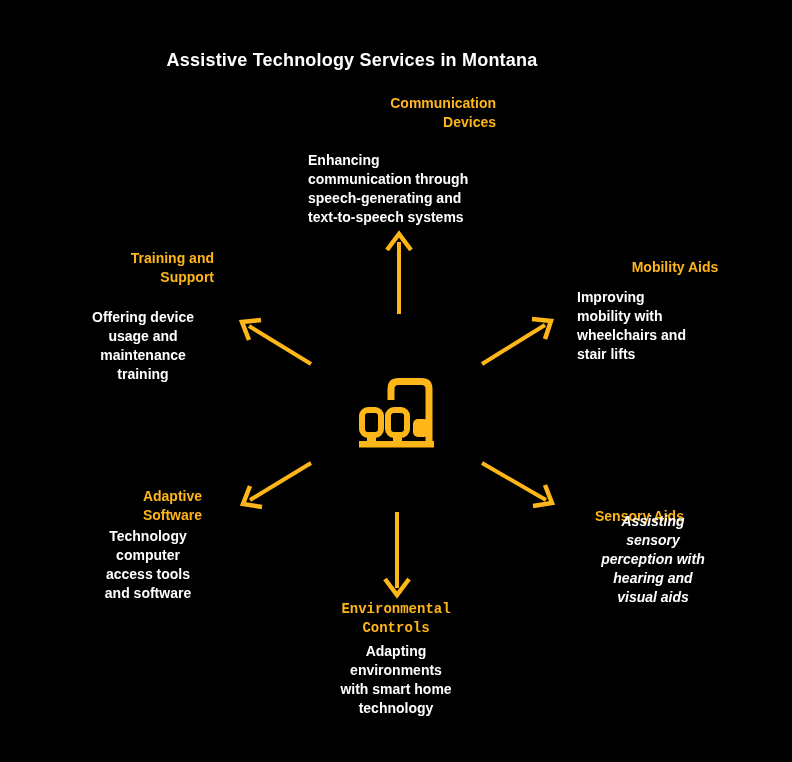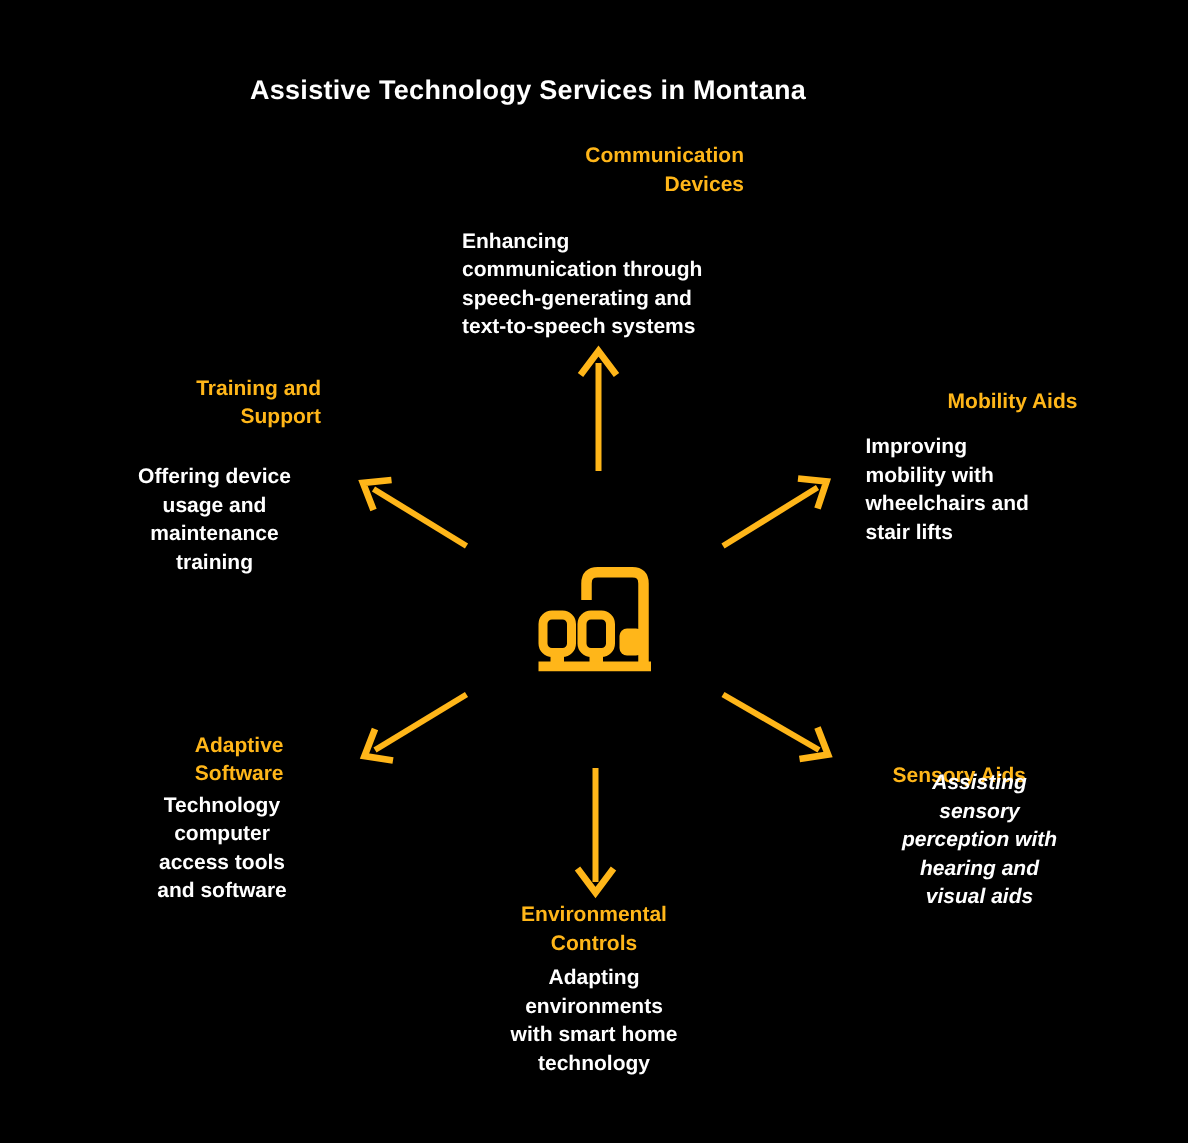--- a/index.html
+++ b/index.html
@@ -39,27 +39,27 @@
   
   .n-top   .node-title { left: 296px; top: 94px;  width: 200px; text-align: right; }
   .n-top   .node-desc  { left: 308px; top: 151px; width: 200px; }
   
   .n-tl    .node-title { left: 64px;  top: 249px; width: 150px; text-align: right; }
   .n-tl    .node-desc  { left: 68px;  top: 292px; width: 150px; text-align: center; margin-top: 16px; }
   
   .n-tr    .node-title { left: 595px; top: 258px; width: 160px; text-align: center; }
   .n-tr    .node-desc  { left: 577px; top: 288px; width: 150px; text-align: left; }
   
-  .n-bl    .node-title { left: 39px;  top: 487px; width: 150px; text-align: right; }
+  .n-bl    .node-title { left: 52px;  top: 487px; width: 150px; text-align: right; }
   .n-bl    .node-desc  { left: 73px;  top: 527px; width: 150px; text-align: center; }
   
   .n-br    .node-title { left: 595px; top: 507px; width: 160px; text-align: left; }
   .n-br    .node-desc  { left: 578px; top: 512px; width: 150px; text-align: center; font-style: italic; }
   
-  .n-bot   .node-title { left: 296px; top: 600px; width: 200px; text-align: center; }
+  .n-bot   .node-title { left: 296px; top: 600px; width: 200px; text-align: center; font-family: Liberation Mono, monospace; }
   .n-bot   .node-desc  { left: 296px; top: 642px; width: 200px; text-align: center; }
 
   .arrows-layer {
     position: absolute;
     left: 0; top: 0;
     width: 792px; height: 762px;
     pointer-events: none;
   }
   .arrow-line {
     stroke: var(--accent, #FFB619);

